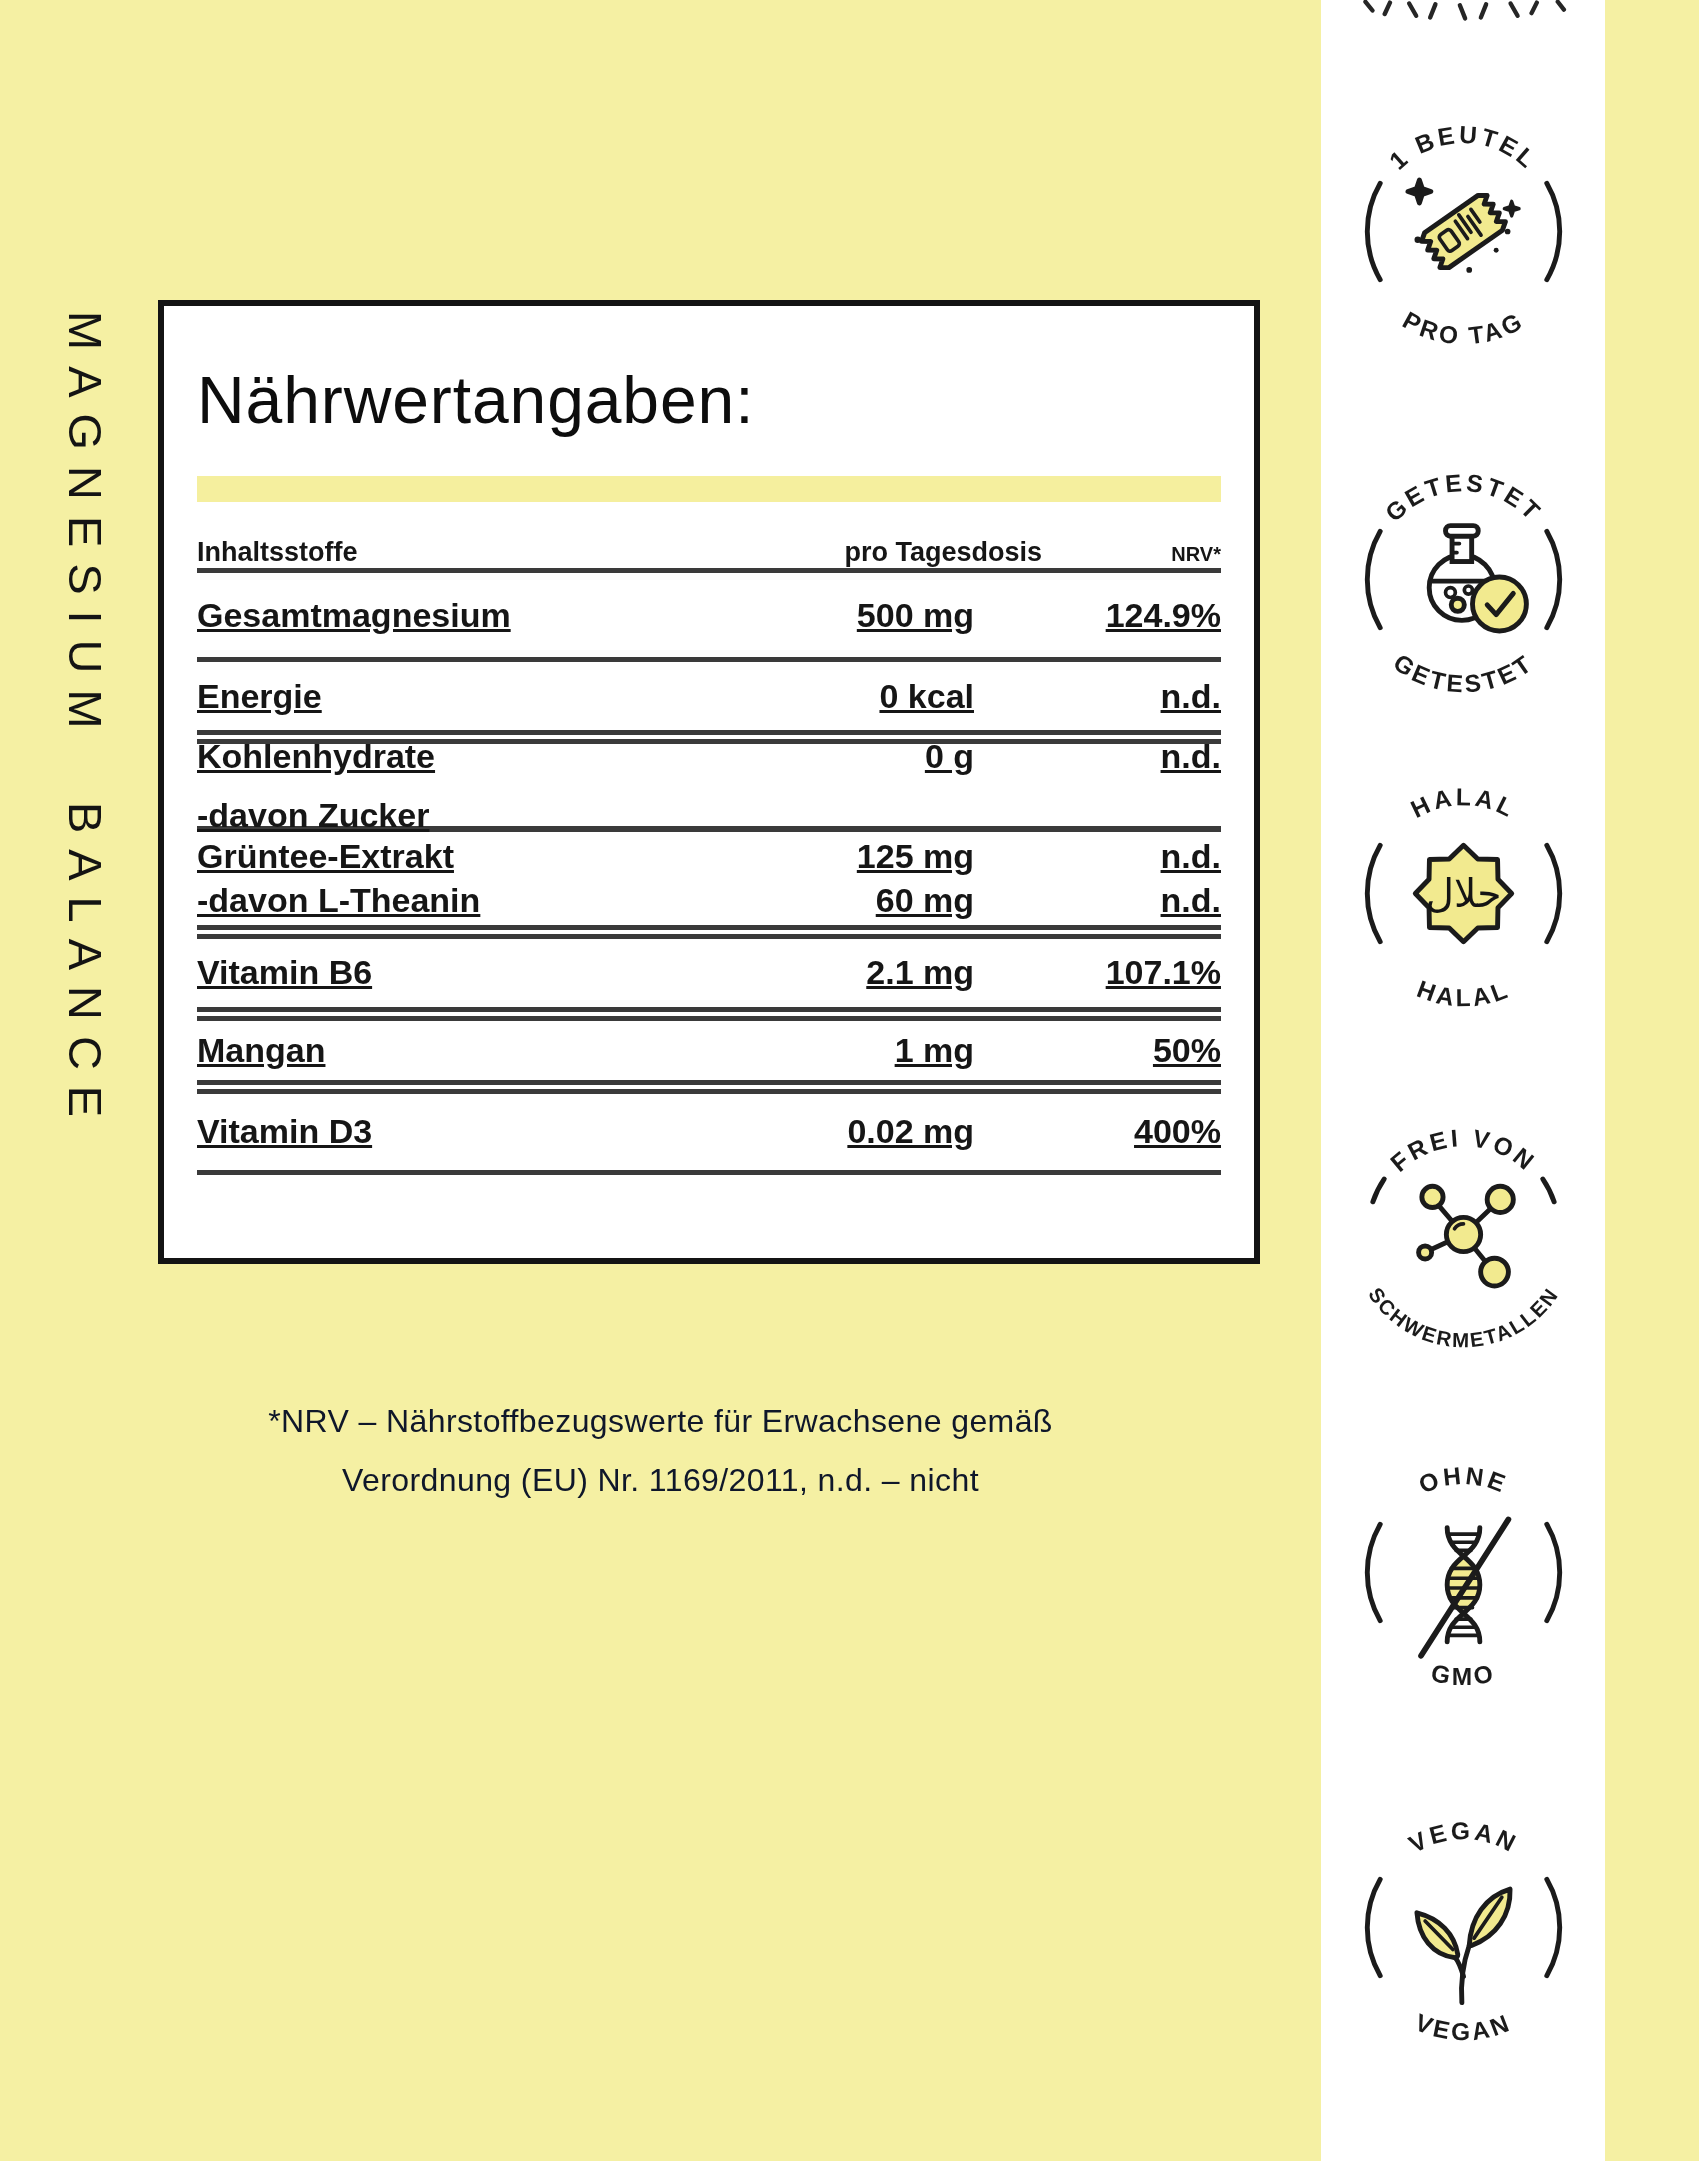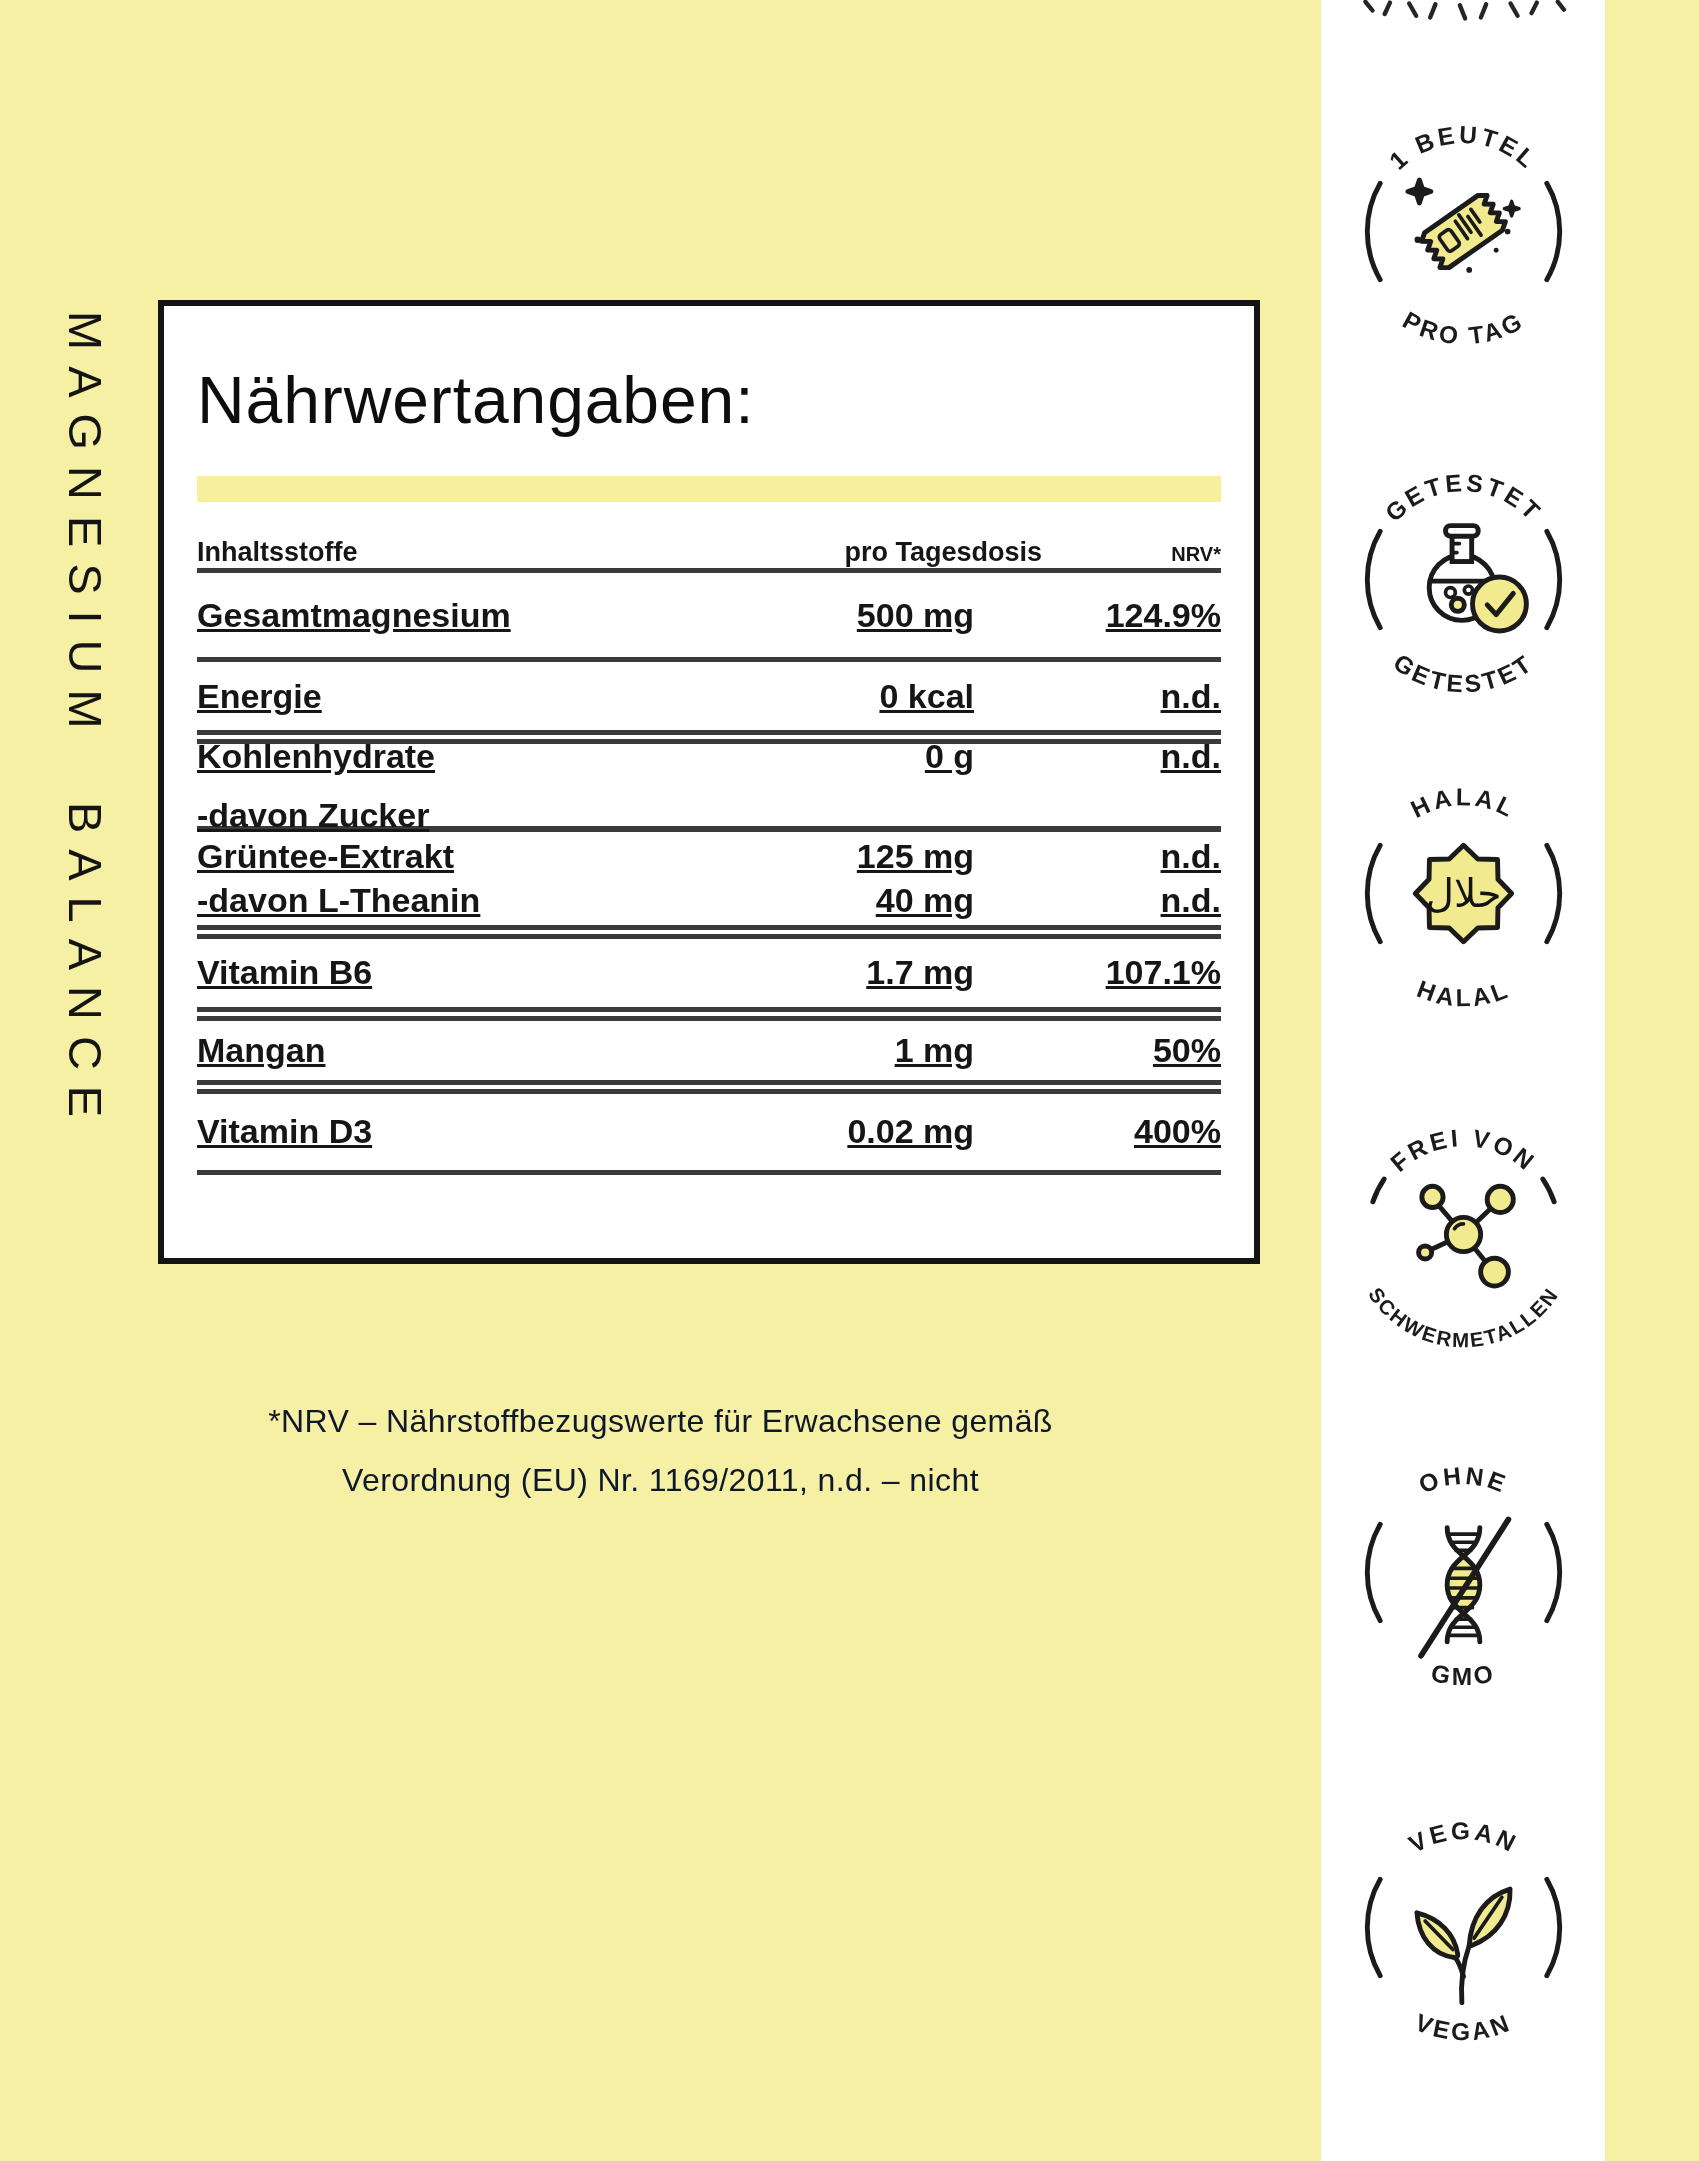--- a/index.html
+++ b/index.html
@@ -126,31 +126,31 @@
     <div class="rule"></div>
 
     <div class="row h105">
       <div class="line">
         <span class="c-name">Grüntee-Extrakt</span>
         <span class="c-amt">125 mg</span>
         <span class="c-nrv">n.d.</span>
       </div>
       <div class="line">
         <span class="c-name">-davon L-Theanin</span>
-        <span class="c-amt">40 mg</span>
+        <span class="c-amt">60 mg</span>
         <span class="c-nrv">n.d.</span>
       </div>
     </div>
 
     <div class="rule dbl"></div>
 
     <div class="row h78">
       <div class="line">
         <span class="c-name">Vitamin B6</span>
-        <span class="c-amt">1.7 mg</span>
+        <span class="c-amt">2.1 mg</span>
         <span class="c-nrv">107.1%</span>
       </div>
     </div>
 
     <div class="rule dbl"></div>
 
     <div class="row h67">
       <div class="line">
         <span class="c-name">Mangan</span>
         <span class="c-amt">1 mg</span>

